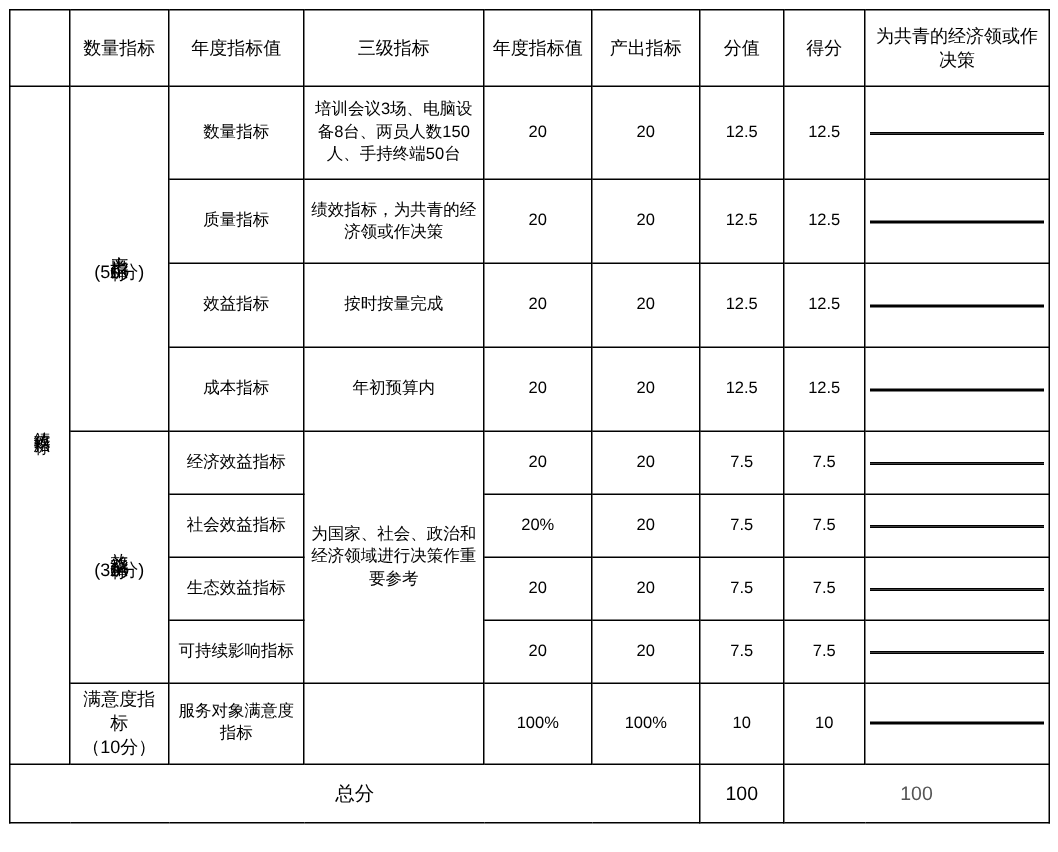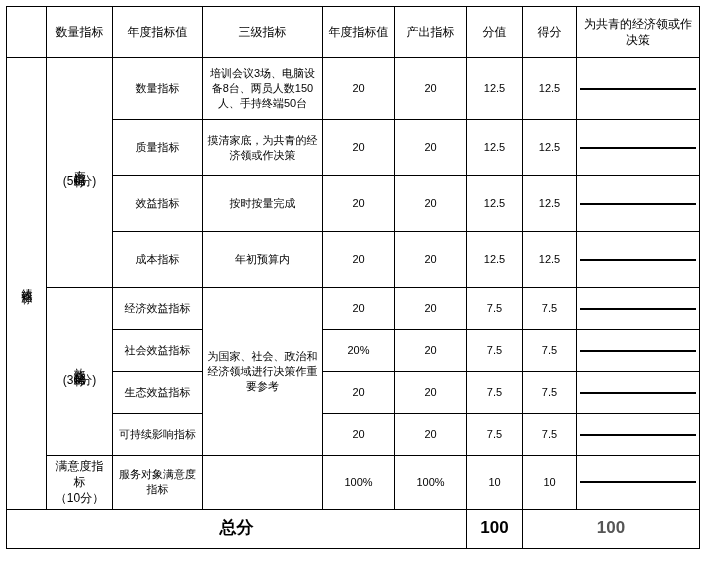--- a/index.html
+++ b/index.html
@@ -68,22 +68,22 @@
     display: block;
   }
   .note-lines div {
     border-bottom: 1px solid #000;
     height: 33.3%;
     box-sizing: border-box;
   }
   .note-lines div:last-child { border-bottom: none; }
   .total-row td {
     height: 34px;
-    font-weight: bold;
-    font-size: 17px;
+    font-weight: normal;
+    font-size: 13px;
   }
   .total-score {
     font-weight: bold;
   }
   .total-score-2 {
     font-weight: normal;
     font-size: 11px;
     color: #555;
   }
   .r-tall { height: 62px; }
@@ -138,21 +138,21 @@
           <span class="note-lines">
               <div></div>
               <div></div>
               <div></div>
             </span>
         </td>
       </tr>
 
       <tr class="r-mid">
         <td>质量指标</td>
-        <td>摸清家底，为共青的经济领或作决策</td>
+        <td>绩效指标，为共青的经济领或作决策</td>
         <td>20</td>
         <td>20</td>
         <td>12.5</td>
         <td>12.5</td>
         <td class="note-cell">
           <span class="note-lines">
               <div></div>
               <div></div>
               <div></div>
             </span>

